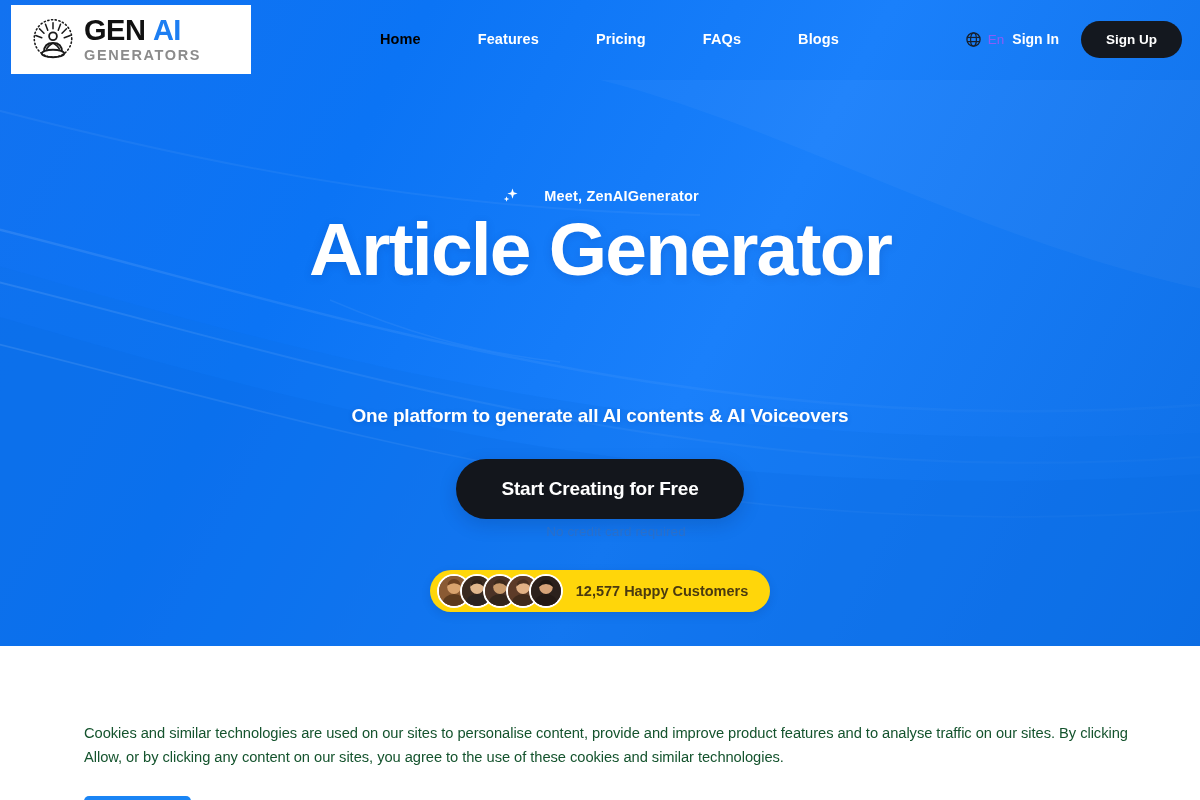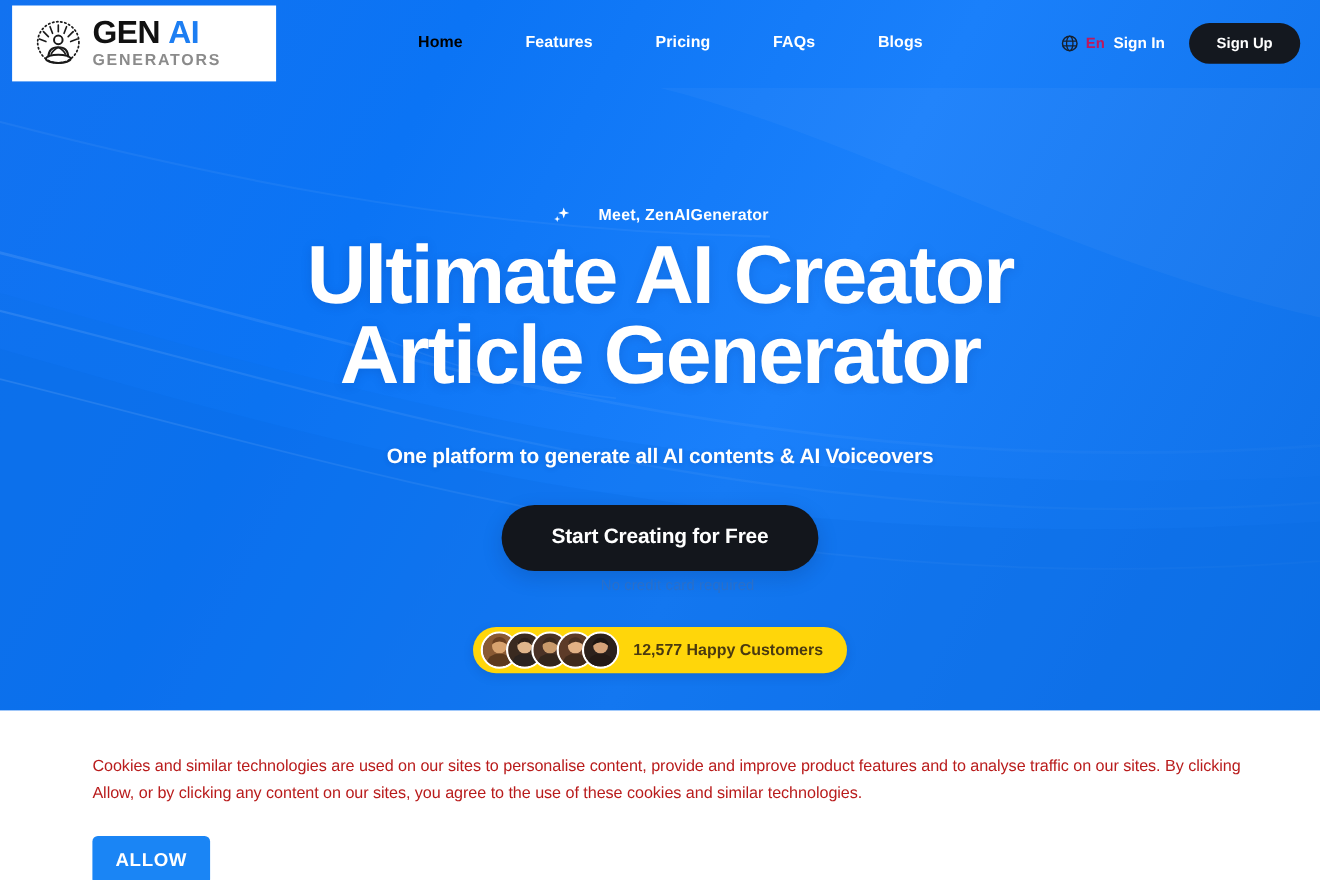--- a/index.html
+++ b/index.html
@@ -100,23 +100,23 @@
     top: 0;
     height: 78px;
     display: flex;
     align-items: center;
     gap: 0;
   }
   .lang {
     display: flex;
     align-items: center;
     gap: 6px;
-    color: #be185d;
+    color: #8b5cf6;
     font-size: 13.5px;
-    font-weight: 700;
+    font-weight: 400;
     cursor: pointer;
   }
   .globe { width: 17px; height: 17px; display: block; }
   .signin {
     margin-left: 8px;
     font-size: 14px;
     font-weight: 700;
     color: #ffffff;
     cursor: pointer;
   }
@@ -255,25 +255,26 @@
   .cookie {
     position: absolute;
     left: 0;
     top: 646px;
     width: 1200px;
     height: 154px;
     background: #ffffff;
     padding: 40px 70px 0 84px;
   }
   .cookie-text {
-    color: #b91c1c;
+    color: #14532d;
     font-size: 14.7px;
     line-height: 1.62;
     max-width: 1048px;
     letter-spacing: -0.05px;
+    margin-top: 36px;
   }
   .allow-btn {
     margin-top: 26px;
     background: #1a85f5;
     color: #ffffff;
     border: none;
     border-radius: 5px;
     font-size: 17px;
     font-weight: 600;
     letter-spacing: 0.55px;
@@ -310,21 +311,20 @@
 
       <div class="eyebrow">
         <svg class="sparkle" viewBox="0 0 24 24">
           <path d="M14.5 3.2 L16.1 8.0 L20.9 9.6 L16.1 11.2 L14.5 16.0 L12.9 11.2 L8.1 9.6 L12.9 8.0 Z" fill="#ffffff"></path>
           <path d="M7.0 13.0 L7.9 15.6 L10.5 16.5 L7.9 17.4 L7.0 20.0 L6.1 17.4 L3.5 16.5 L6.1 15.6 Z" fill="#ffffff"></path>
         </svg>
         <span>Meet, ZenAIGenerator</span>
       </div>
 
       <h1 class="headline">
-        <span class="l1">Ultimate AI Creator</span>
         <span class="l2">Article Generator</span>
       </h1>
 
       <p class="subhead">One platform to generate all AI contents &amp; AI Voiceovers</p>
 
       <div class="cta-wrap">
         <button class="cta">Start Creating for Free</button>
       </div>
 
       <p class="nocard">No credit card required</p>

